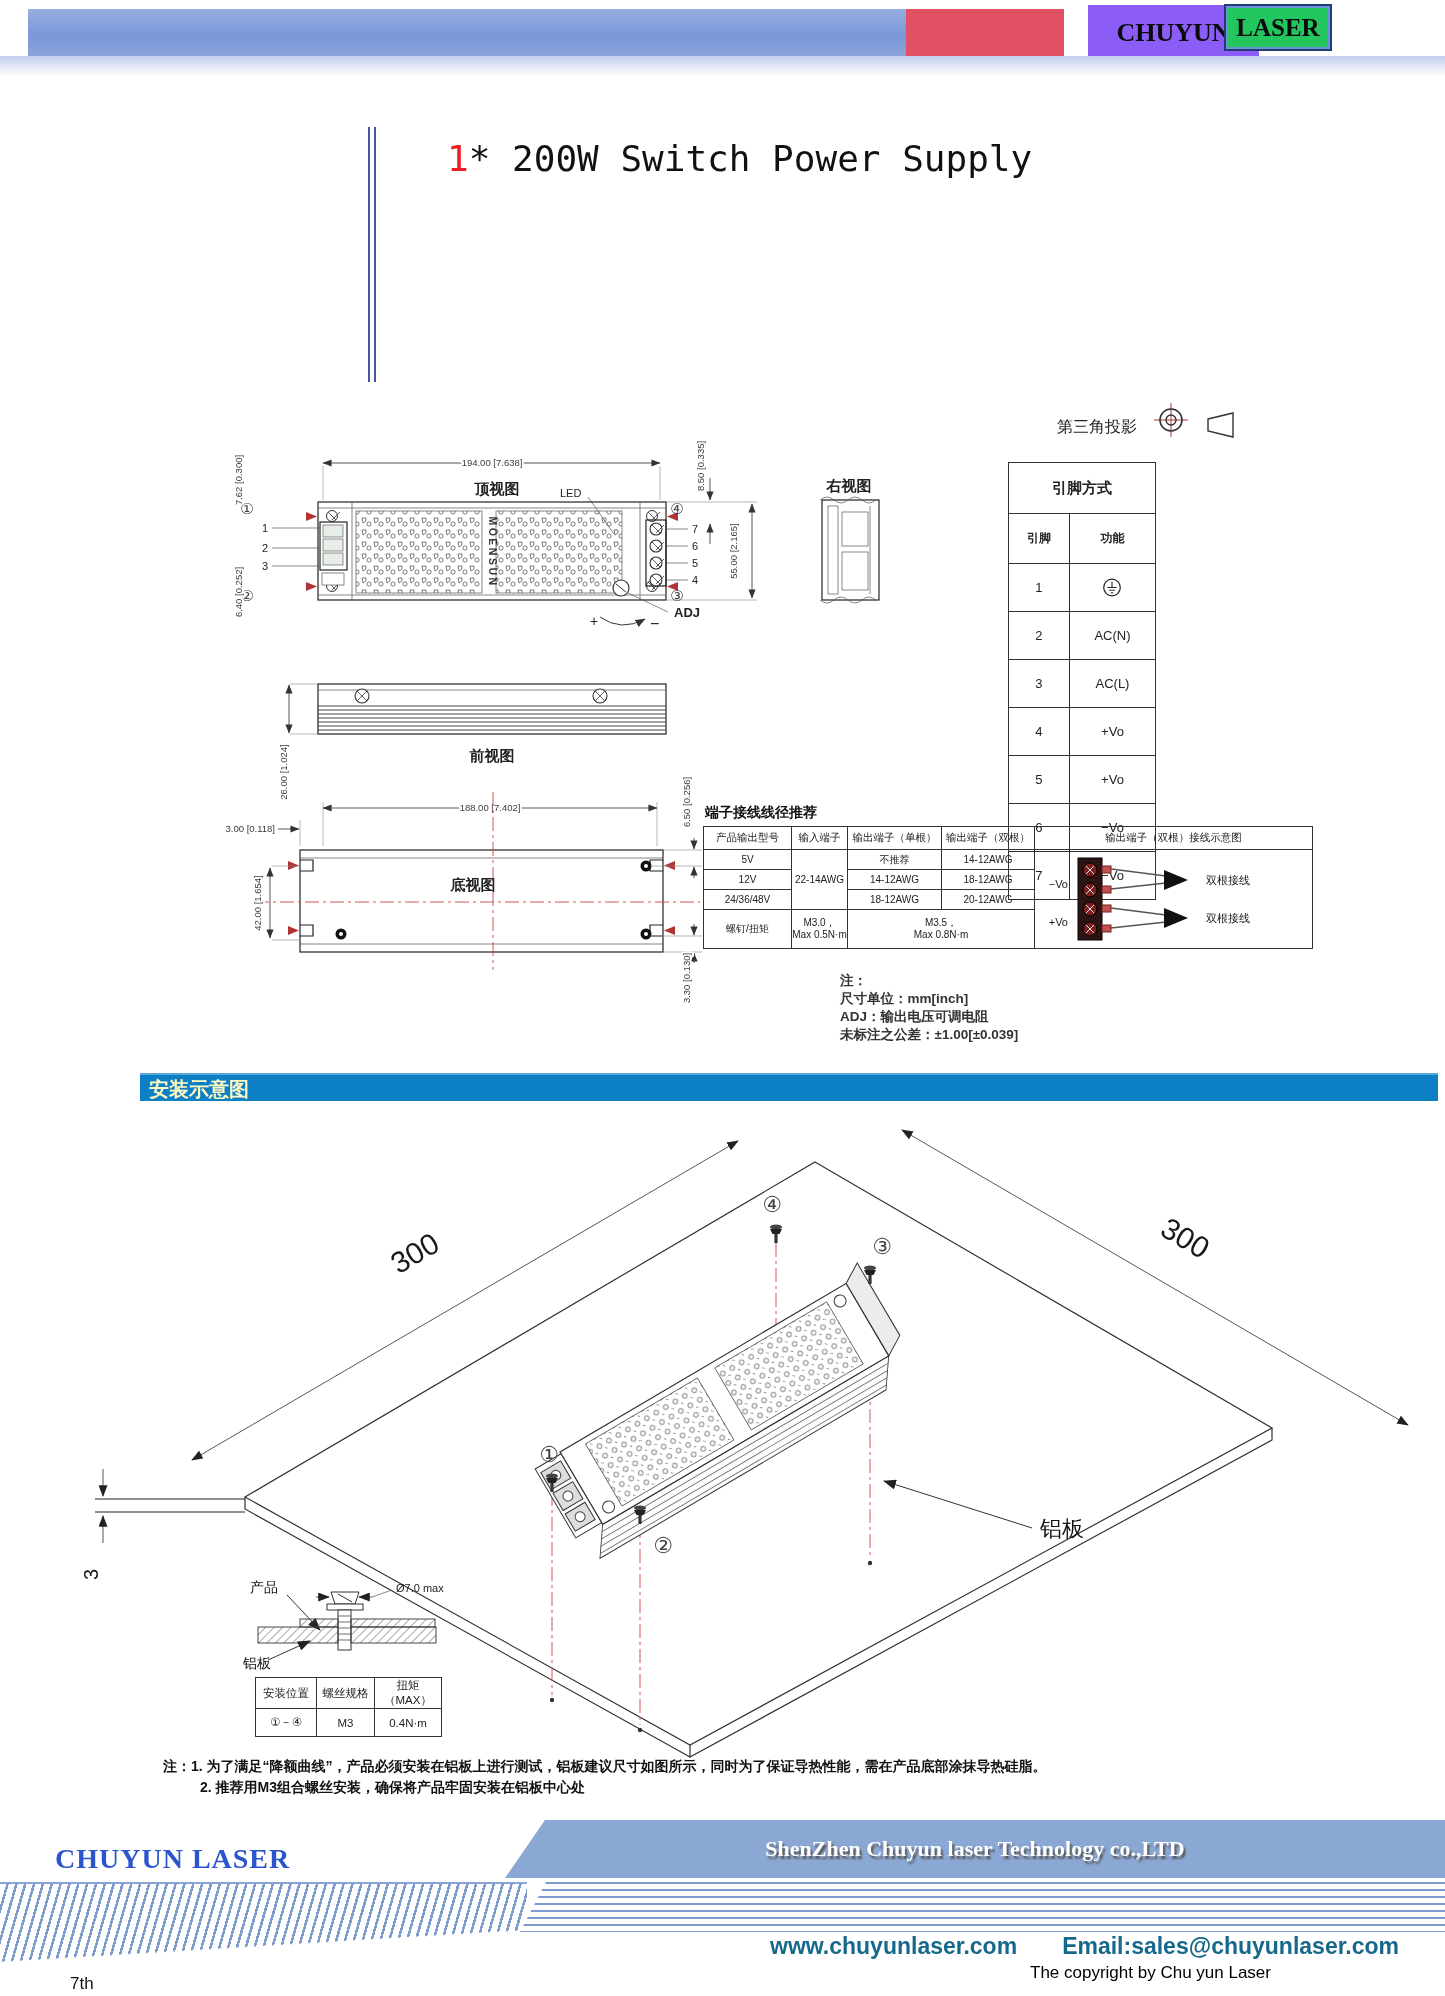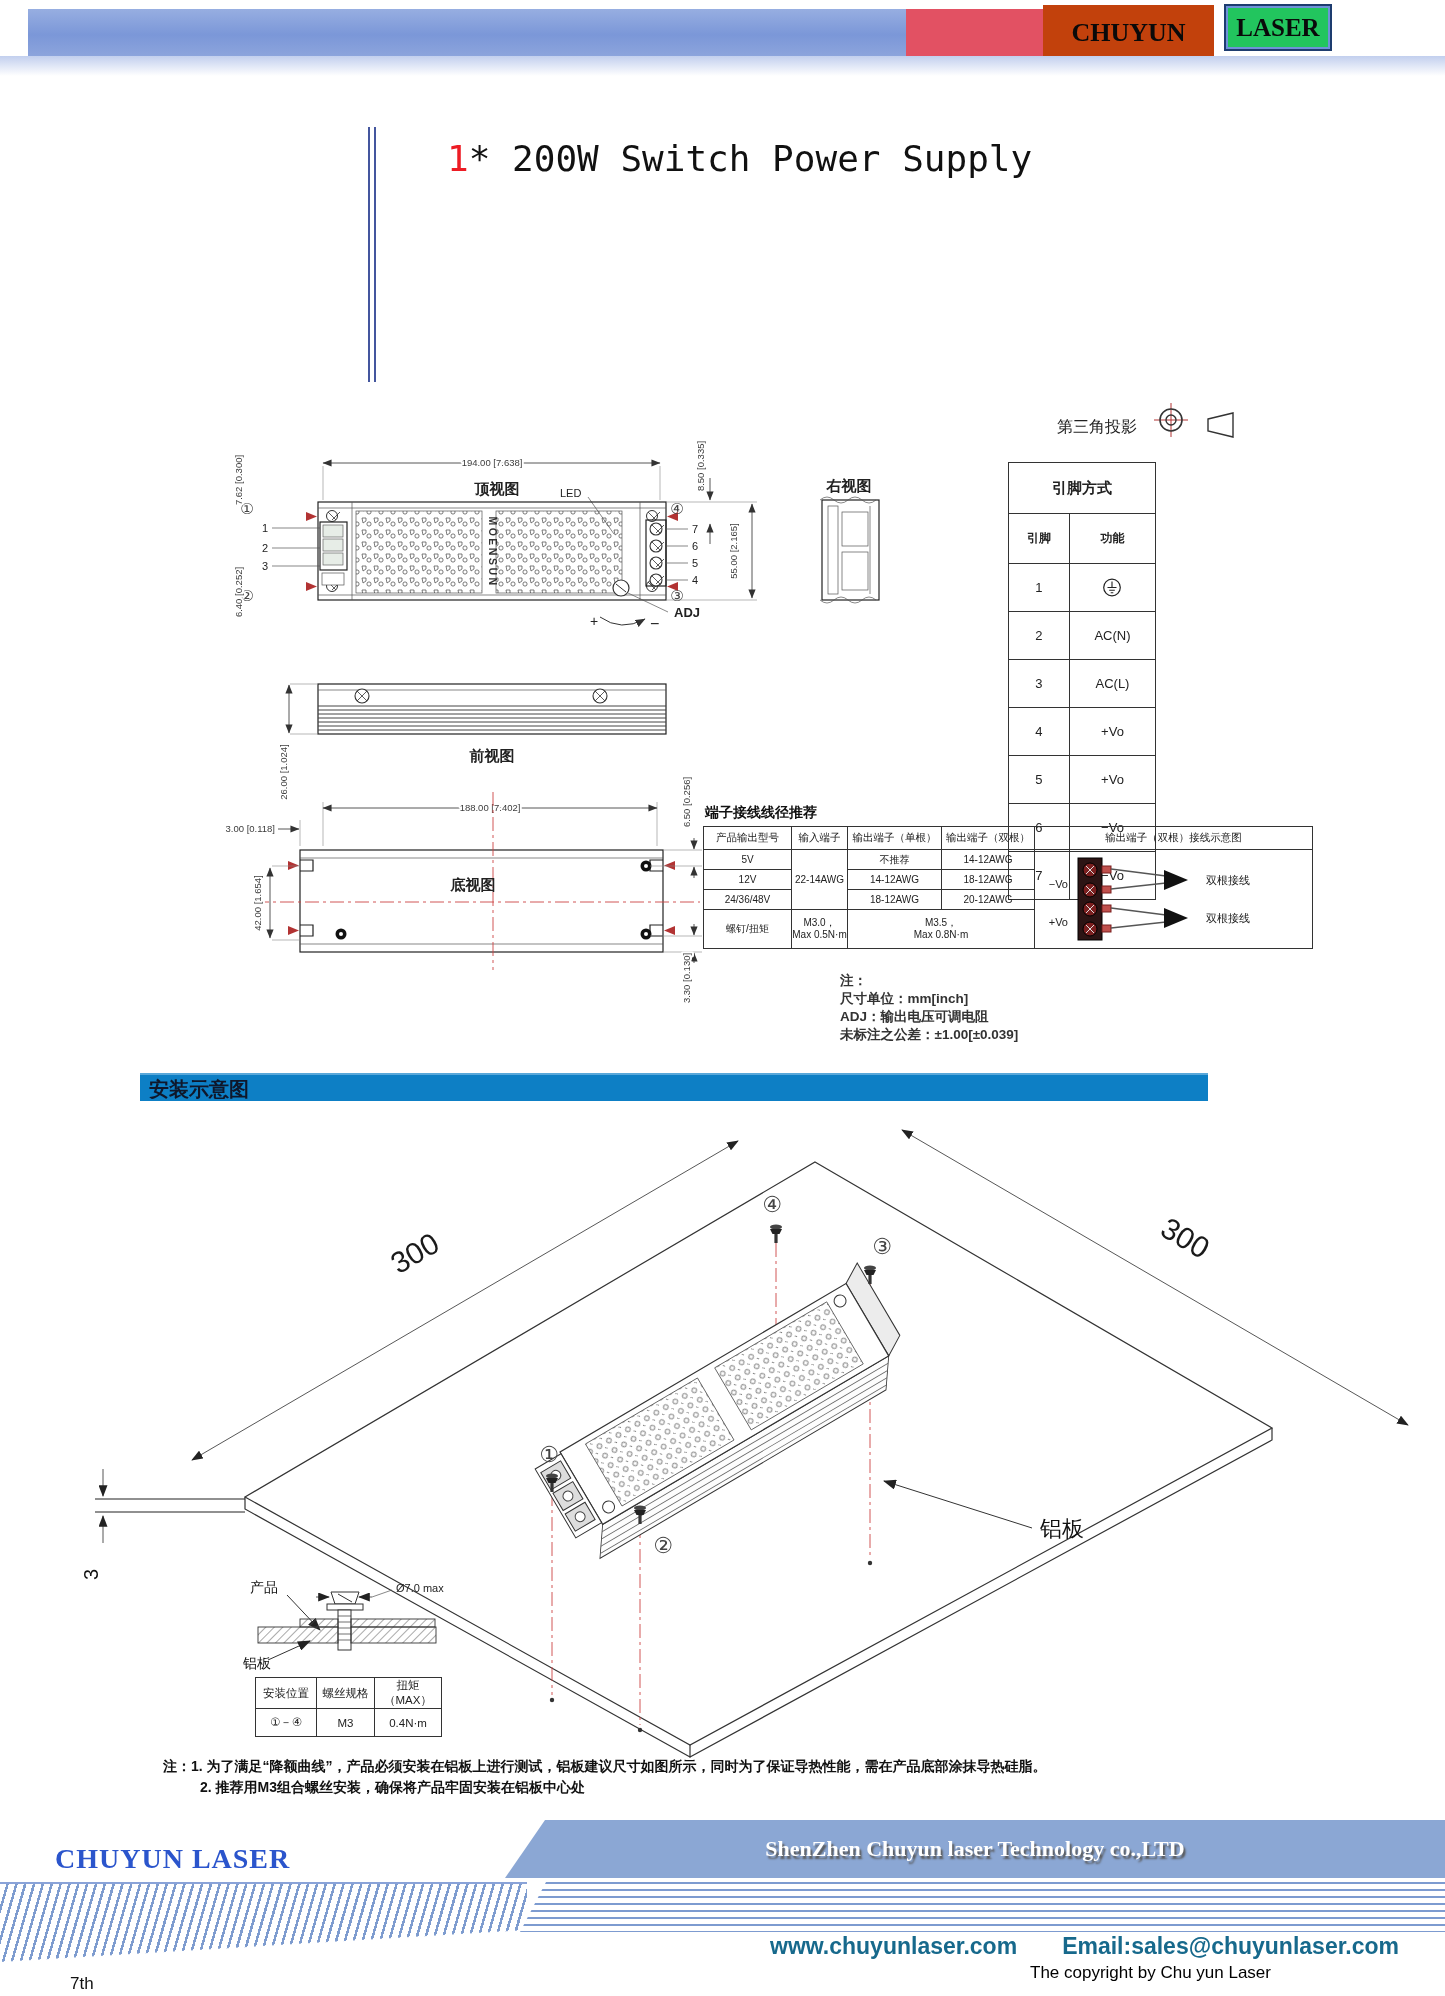--- a/index.html
+++ b/index.html
@@ -2,21 +2,21 @@
 <html><head>
 <meta charset="utf-8">
 <style>
   html,body{margin:0;padding:0;background:#fff;}
   body{width:1445px;height:1996px;position:relative;font-family:"Liberation Sans","DejaVu Sans",sans-serif;color:#222;}
   .page{position:absolute;left:0;top:0;width:1445px;height:1996px;overflow:hidden;background:#fff;}
   .abs{position:absolute;}
   
   .hdr-bar{left:28px;top:9px;width:878px;height:47px;background:linear-gradient(180deg,#97aee1 0%,#7b97d8 55%,#8ca4dc 100%);}
   .hdr-red{left:906px;top:9px;width:158px;height:47px;background:#e25163;}
-  .hdr-green{left:1043px;top:5px;width:171px;height:55px;background:#c2410c;display:flex;align-items:center;justify-content:center;
+  .hdr-green{left:1088px;top:5px;width:171px;height:55px;background:#8b5cf6;display:flex;align-items:center;justify-content:center;
     font-family:"Liberation Serif",serif;font-weight:bold;font-size:26px;color:#0a0a0a;}
   .hdr-laser{left:1224px;top:4px;width:104px;height:43px;background:#22c55e;border:2px solid #1d3c6f;box-shadow:inset 0 0 0 2px #6e92d8;
     display:flex;align-items:center;justify-content:center;font-family:"Liberation Serif",serif;font-weight:bold;font-size:25px;color:#0a0a0a;}
   .hdr-fade{left:0;top:56px;width:1445px;height:20px;background:linear-gradient(180deg,#c2cfee,#ffffff);}
   
   .vline{left:368px;top:127px;width:4px;height:255px;border-left:2px solid #44569e;border-right:2px solid #44569e;}
   .title{left:447px;top:138px;font-family:"DejaVu Sans Mono","Liberation Mono",monospace;font-size:36px;color:#111;white-space:nowrap;}
   .title .red{color:#ed1c24;}
   
   .proj{left:1057px;top:402px;display:flex;align-items:flex-end;gap:16px;font-size:16px;color:#222;}
@@ -36,21 +36,21 @@
   .term-table .rs{height:32px;line-height:1.25;}
   .mount-table{left:255px;top:1677px;width:185px;font-size:11.5px;text-align:center;table-layout:fixed;}
   .mount-table td,.mount-table th{border:1.2px solid #333;padding:0;font-weight:normal;}
   .mount-table th{height:26px;font-size:11.5px;}
   .mount-table td{height:27px;}
   
   .notes{left:840px;top:972px;font-size:13.5px;font-weight:bold;color:#333;line-height:18px;}
   .inst-notes{left:163px;top:1756px;width:1135px;font-size:14px;font-weight:bold;color:#111;line-height:21px;}
   .inst-notes .n2{padding-left:37px;}
   
-  .banner{left:140px;top:1073px;width:1068px;height:28px;background:#0d7fc5;color:#0f172a;font-weight:bold;font-size:20px;
+  .banner{left:140px;top:1073px;width:1298px;height:28px;background:#0d7fc5;color:#fef9c3;font-weight:bold;font-size:20px;
     line-height:28px;padding-left:9px;box-sizing:border-box;border-top:2px solid #59a8da;}
   
   .ft-brand{left:55px;top:1843px;font-family:"Liberation Serif",serif;font-weight:bold;font-size:28px;color:#2b55cc;letter-spacing:1px;}
   .ft-stripes-l{left:0;top:1882px;width:527px;height:78px;border-top:2px solid #8aa3d8;
     background:repeating-linear-gradient(106deg,#ffffff 0 6px,#7e9ccf 6px 8.5px);
     clip-path:polygon(0 0,100% 0,100% 60%,0 100%);}
   .ft-banner{left:505px;top:1820px;width:940px;height:58px;background:#8ba7d4;
     clip-path:polygon(40px 0,100% 0,100% 100%,0 100%);display:flex;align-items:center;justify-content:center;
     font-family:"Liberation Serif",serif;font-weight:bold;font-size:22px;color:#fff;text-shadow:2px 3px 2px #595959;white-space:nowrap;}
   .ft-stripes-r{left:520px;top:1882px;width:925px;height:50px;

